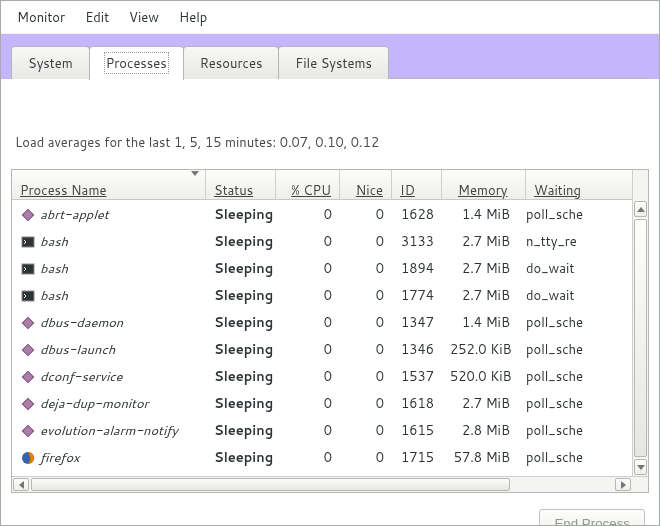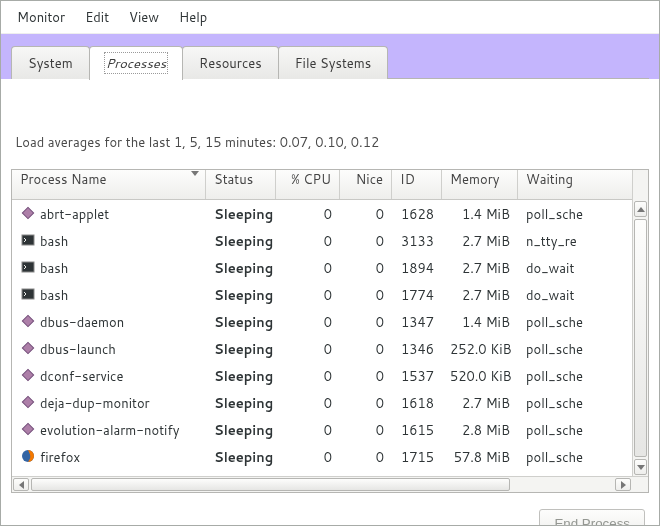--- a/index.html
+++ b/index.html
@@ -52,21 +52,20 @@
 }
 .tab.active {
   background: #ffffff;
   z-index: 2;
   padding-bottom: 8px;
   margin-bottom: -1px;
 }
 .tab.active .tab-label {
   outline: 1px dotted #9a9a9a;
   outline-offset: 1px;
-  font-style: italic;
 }
 .content {
   padding: 14px 10px 10px 10px;
 }
 .load-avg {
   color: #4a4a4a;
   margin-bottom: 18px;
   padding-left: 4px;
   margin-top: 40px;
 }
@@ -88,54 +87,55 @@
 }
 .cols-header {
   display: flex;
   background: linear-gradient(#fdfdfc, #eeeeec);
   border-bottom: 1px solid #c8c8c5;
   height: 30px;
 }
 .col-h {
   border-right: 1px solid #cfcfcc;
   display: flex;
-  align-items: flex-start;
+  align-items: flex-end;
   padding: 0 8px;
   color: #444;
   cursor: pointer;
   white-space: nowrap;
+  text-decoration: underline;
 }
 .col-h.num { justify-content: flex-end; }
 .col-name-h { width: 194px; position: relative; }
 .col-status-h { width: 70px; }
 .col-cpu-h { width: 64px; justify-content: flex-end; }
 .col-nice-h { width: 52px; justify-content: flex-end; }
 .col-id-h { width: 50px; }
-.col-mem-h { width: 76px; }
+.col-mem-h { width: 76px; margin-left: 8px; }
 .col-wait-h { width: 66px; border-right: none; }
 .sort-ind {
   position: absolute;
   right: 6px;
   top: 50%;
   transform: translateY(-50%);
 }
 .rows { }
 .row {
   display: flex;
   height: 27px;
   align-items: center;
   font-size: 13px;
 }
 .cell {
   padding: 0 8px;
   white-space: nowrap;
   overflow: hidden;
 }
 .cell.num { text-align: right; }
-.cell-name { width: 194px; display: flex; align-items: flex-start; gap: 4px; }
+.cell-name { width: 194px; display: flex; align-items: flex-end; gap: 4px; font-style: italic; }
 .cell-status { width: 70px; font-weight: bold; }
 .cell-cpu { width: 64px; text-align: right; }
 .cell-nice { width: 52px; text-align: right; }
 .cell-id { width: 50px; text-align: right; }
 .cell-mem { width: 76px; text-align: right; }
 .cell-wait { width: 66px; overflow: hidden; }
 .icon-box {
   width: 16px; height: 16px;
   display: inline-flex;
   align-items: center;

